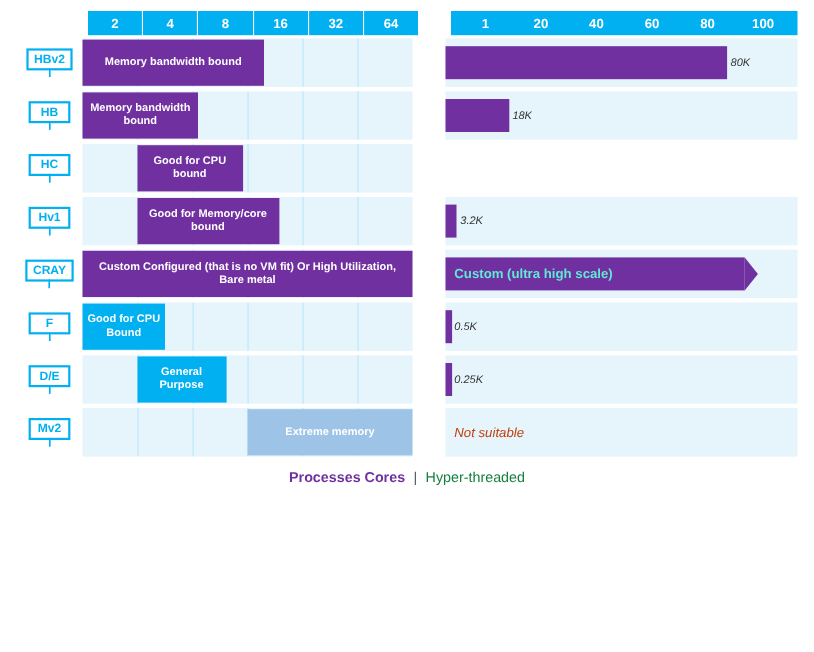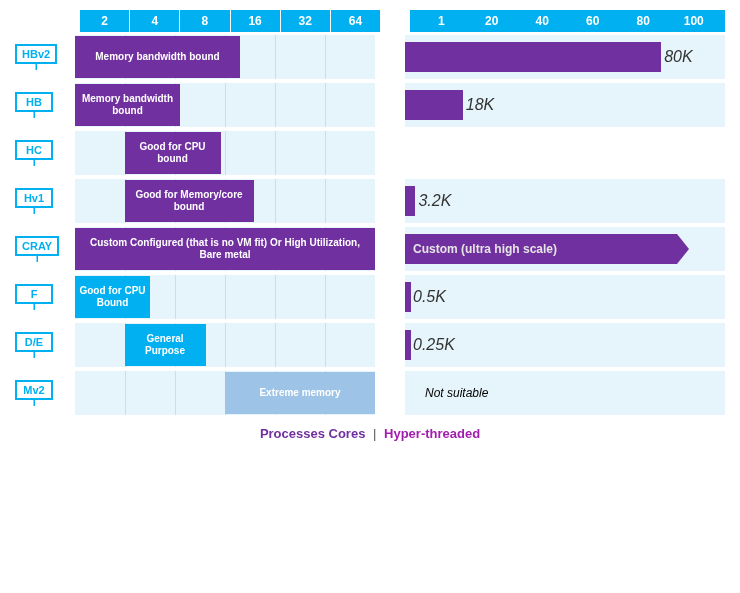--- a/index.html
+++ b/index.html
@@ -89,20 +89,21 @@
       display: flex;
       align-items: center;
       margin-bottom: 2px;
       min-height: 46px;
     }
 
     
     .vm-label {
       width: 60px;
       display: flex;
+      justify-content: center;
     }
     .vm-box {
       border: 2px solid #00b0f0;
       color: #00b0f0;
       font-size: 11px;
       font-weight: bold;
       padding: 2px 5px;
       min-width: 38px;
       text-align: center;
       position: relative;
@@ -172,31 +173,31 @@
       display: flex;
       align-items: center;
       justify-content: flex-end;
       padding-right: 6px;
       color: #fff;
       font-size: 11px;
       font-weight: normal;
     }
     .mpi-value {
       position: absolute;
-      font-size: 16px;
+      font-size: 10px;
       font-style: italic;
       color: #333;
       font-weight: normal;
       white-space: nowrap;
     }
     .mpi-text-only {
       font-size: 12px;
       font-style: italic;
-      color: #000000;
-      padding-left: 20px;
+      color: #c2410c;
+      padding-left: 8px;
     }
 
     
     .arrow-bar {
       position: absolute;
       left: 0;
       height: 30px;
       background: #7030a0;
       display: flex;
       align-items: center;
@@ -214,21 +215,21 @@
     }
 
     
     .footer {
       text-align: center;
       margin-top: 8px;
       font-size: 13px;
     }
     .footer-purple { color: #7030a0; font-weight: bold; }
     .footer-separator { color: #555; margin: 0 4px; }
-    .footer-blue { color: #a21caf; font-weight: bold; }
+    .footer-blue { color: #15803d; font-weight: normal; }
 
     
     .ram-grid {
       position: absolute;
       top: 0; bottom: 0;
       width: 1px;
       background: rgba(0,176,240,0.2);
     }
   </style>
 </head>
@@ -358,21 +359,21 @@
           <div class="ram-grid" style="left: 33.332%;"></div>
           <div class="ram-grid" style="left: 49.998%;"></div>
           <div class="ram-grid" style="left: 66.664%;"></div>
           <div class="ram-grid" style="left: 83.33%;"></div>
           <div class="ram-bar bar-purple" style="left: 0%; width: 100%;">Custom Configured  (that is no VM fit)
 Or High Utilization, Bare metal</div>
         </div>
         <div class="gap"></div>
         <div class="mpi-area">
           <div class="arrow-bar" style="width: 85%;">
-            <span style="color: #e5e5e5; font-size: 12px; font-weight: bold; padding-left: 8px;">Custom (ultra high scale)</span>
+            <span style="color: #5eead4; font-size: 12px; font-weight: bold; padding-left: 8px;">Custom (ultra high scale)</span>
           </div>
         </div>
       </div>
       <div class="vm-row">
         <div class="vm-label">
           <div class="vm-box-connector">
             <div class="vm-box">F</div>
             <div class="connector-line"></div>
           </div>
         </div>

